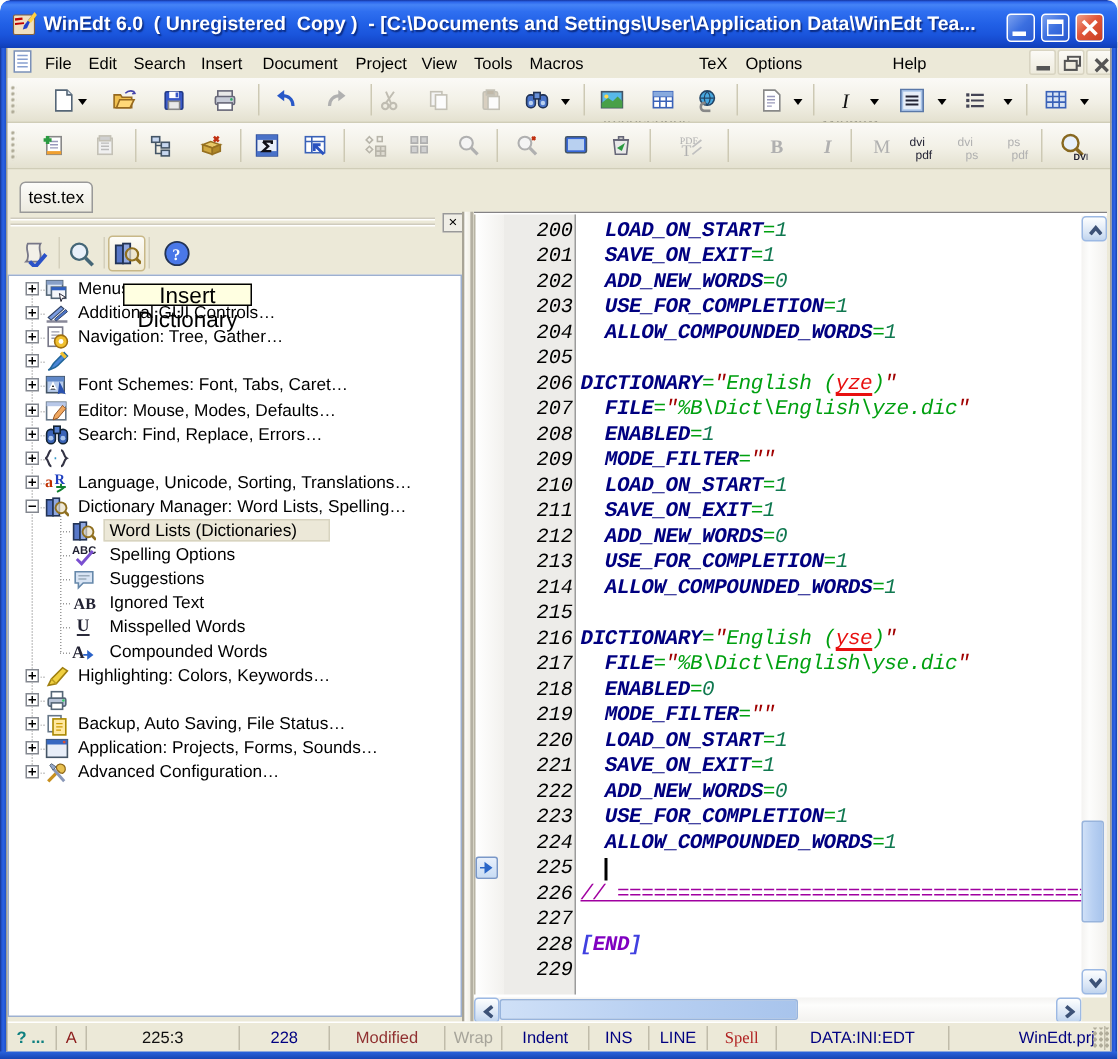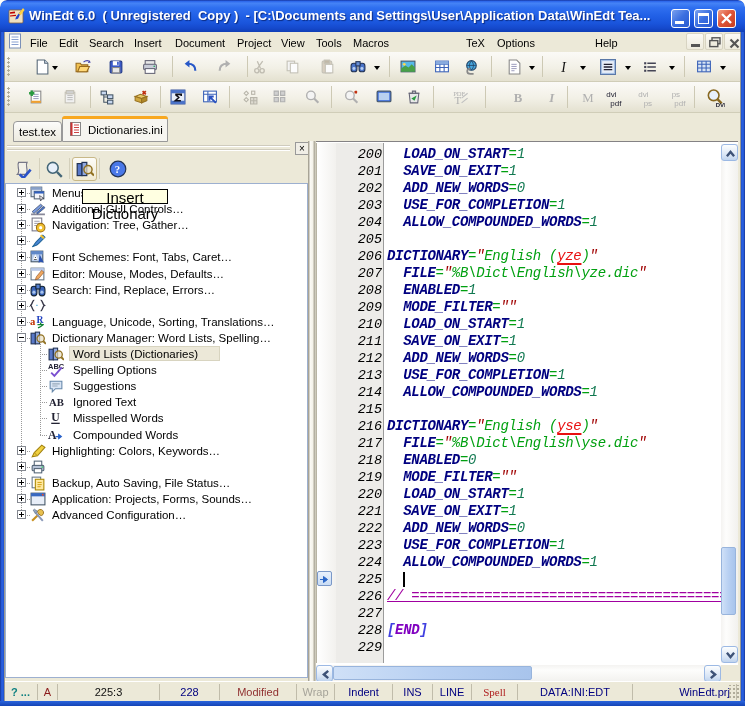--- a/index.html
+++ b/index.html
@@ -322,29 +322,20 @@
       </svg>
       <div class="tsep" style="left:690px;"></div>
       <svg class="ticn" style="left:701px;top:6px;width:20px;height:20px;" viewBox="0 0 15 15">
         <circle cx="6.5" cy="5.5" r="4" fill="#e8f0fa" stroke="#886820" stroke-width="1.2"></circle>
         <path d="M9.5 8.5l3 3" stroke="#886820" stroke-width="1.8"></path>
         <text x="8" y="14" font-size="4.5" font-family="sans-serif" fill="#223" font-weight="bold">DVI</text>
       </svg>
     </div>
   <div class="tabbar">
     <div class="tab1">test.tex</div>
-    <div class="tab2">
-        <div class="otop"></div>
-      <svg style="position:absolute;left:7px;top:5px;width:13px;height:15px;" viewBox="0 0 13 15">
-        <rect x="0.5" y="0.5" width="10" height="13" fill="#fff" stroke="#888"></rect>
-        <rect x="0.5" y="0.5" width="2" height="13" fill="#cc3333"></rect>
-        <path d="M4 3h5M4 5.5h5M4 8h5M4 10.5h5" stroke="#cc4444" stroke-width="1"></path>
-      </svg>
-      <span style="position:absolute;left:25px;top:7px;">Dictionaries.ini</span>
-    </div>
   </div>
   <div class="main">
     <div style="position:absolute;left:3px;top:4px;width:283px;height:2px;border-top:1px solid #cfcbbd;border-bottom:1px solid #fff;"></div>
       <div style="position:absolute;left:3px;top:8px;width:283px;height:2px;border-top:1px solid #cfcbbd;border-bottom:1px solid #fff;"></div>
       <div class="pclose">×</div>
     <div class="ptb">
         <svg style="position:absolute;left:10px;top:4px;width:18px;height:18px;" viewBox="0 0 15 15">
           <path d="M3 2h7c-2 3 2 7-1 10H2c3-3-1-7 1-10z" fill="#f2f0e8" stroke="#778"></path>
           <path d="M4 12l3 3 6-7" stroke="#2a52c8" stroke-width="2.2" fill="none"></path>
         </svg>

